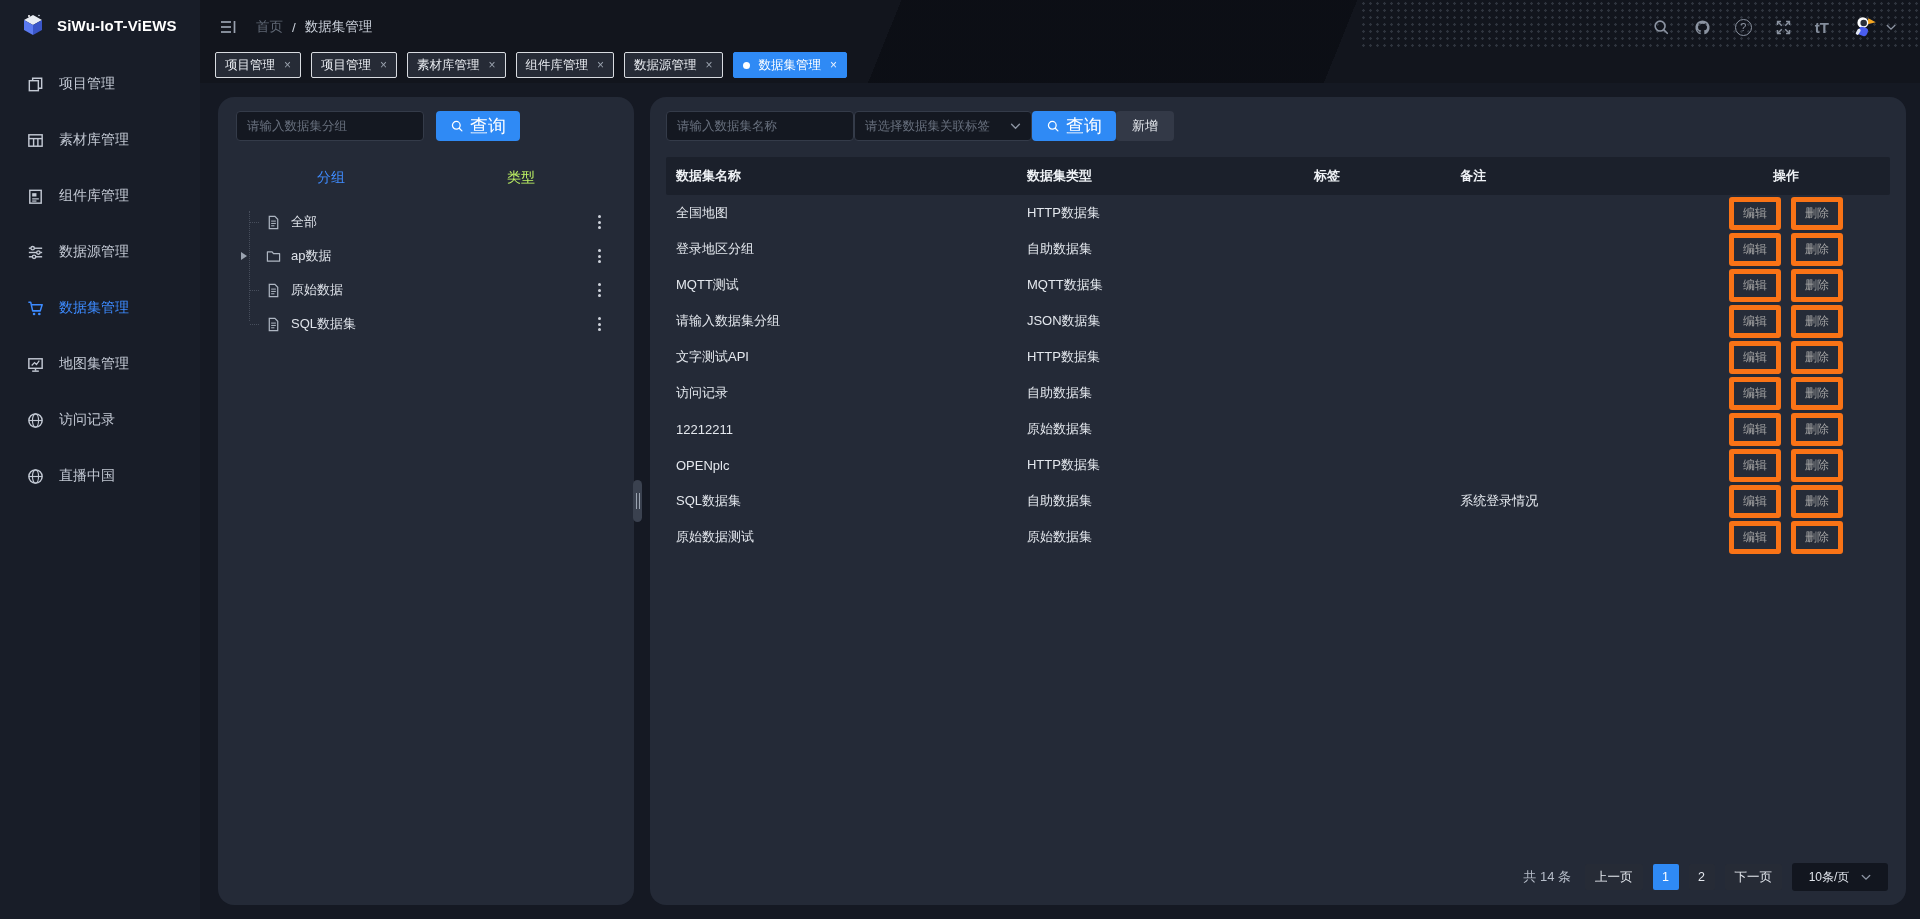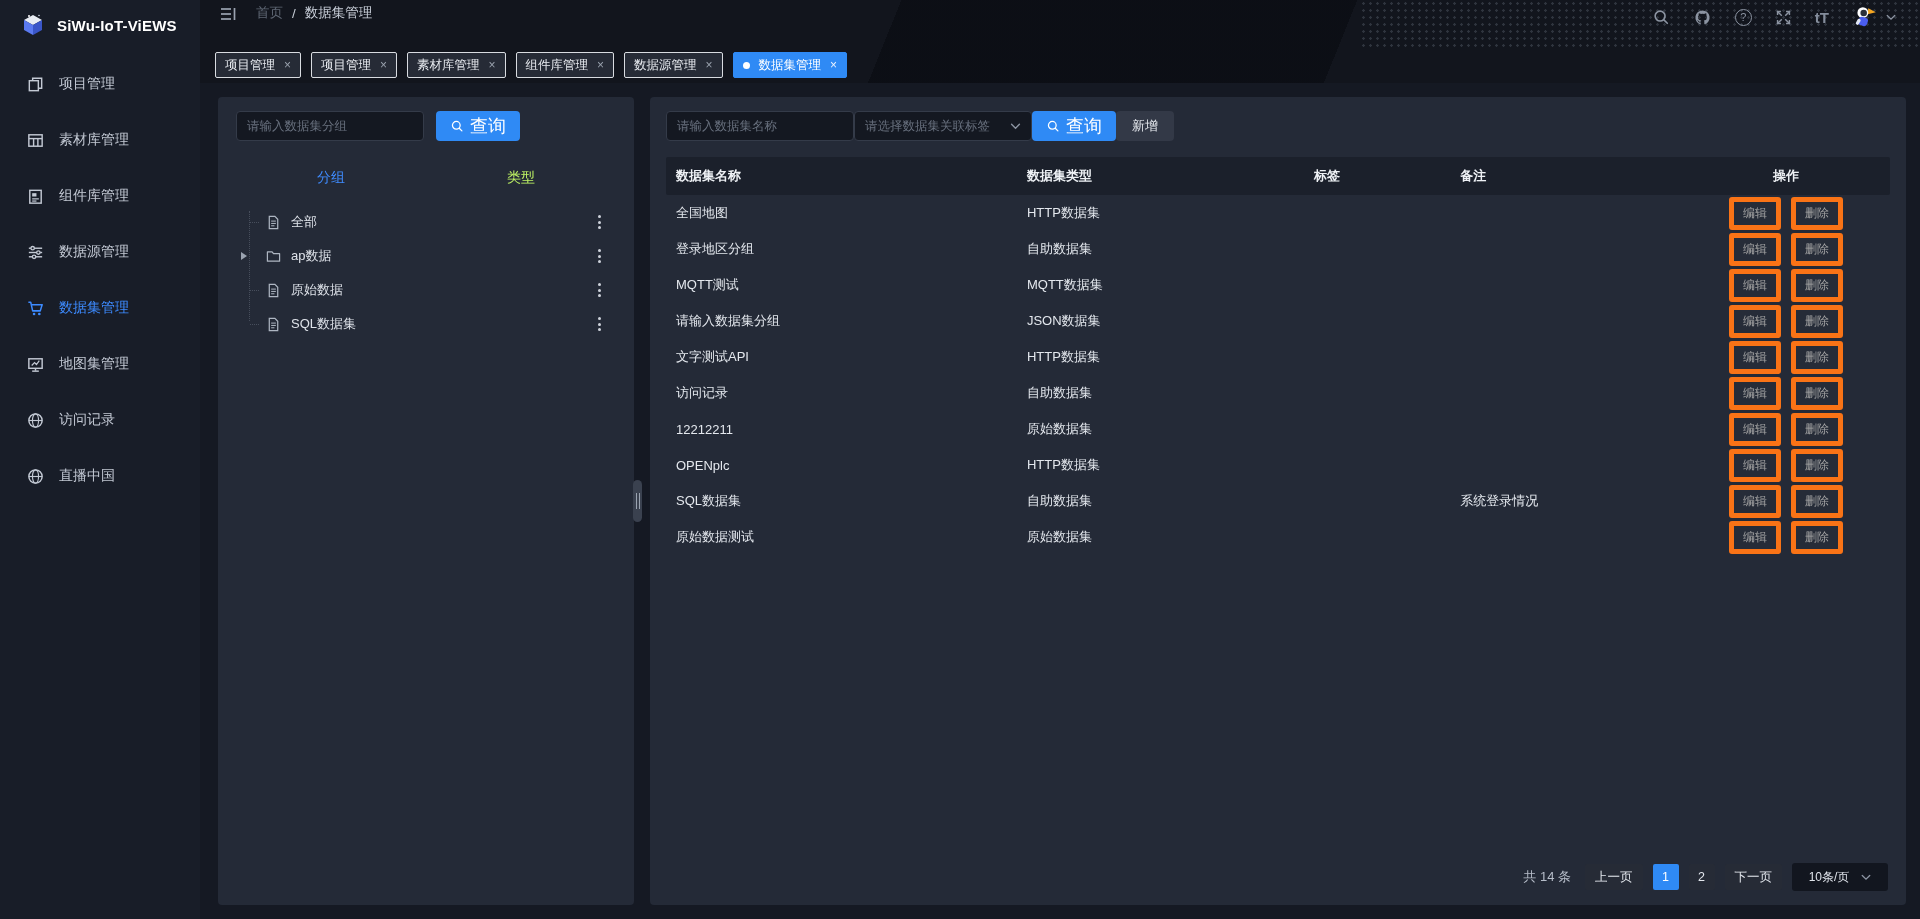--- a/index.html
+++ b/index.html
@@ -22,21 +22,21 @@
 
   
   .main { flex:1; display:flex; flex-direction:column; min-width:0; }
   .header-wrap { background:#12151d; position:relative; }
   .header-wrap::before { content:""; position:absolute; right:0; top:0; width:560px; height:50px;
     background-image: radial-gradient(rgba(165,175,195,.20) 1px, transparent 1.5px);
     background-size:7px 7px; pointer-events:none; }
   .header-wrap::after { content:""; position:absolute; inset:0;
     background:linear-gradient(112deg, transparent 40%, rgba(5,7,12,.45) 40%, rgba(5,7,12,.45) 66%, transparent 66%);
     pointer-events:none; }
-  .topbar { height:50px; display:flex; align-items:flex-start; padding:4px 24px 0 18px; position:relative; z-index:1; }
+  .topbar { height:50px; display:flex; align-items:center; padding:4px 24px 0 18px; position:relative; z-index:1; }
   .collapse-btn { color:#9aa2b0; margin-right:18px; cursor:pointer; display:flex; align-items:center; }
   .breadcrumb { display:flex; align-items:center; font-size:13.5px; white-space:nowrap; }
   .bc-home { color:#60macra;} 
   .bc-home { color:#5e6673; cursor:pointer; }
   .bc-sep { color:#c6ccd6; margin:0 9px; }
   .bc-cur { color:#c9cfd9; }
   .topbar-right { margin-left:auto; display:flex; align-items:center; gap:23px; color:#8b93a1; }
   .tb-icon { cursor:pointer; display:flex; align-items:center; justify-content:center; }
   .help-icon { width:17px; height:17px; border:1.4px solid #8b93a1; border-radius:50%;
     font-size:11px; line-height:1; color:#8b93a1; }
@@ -49,21 +49,21 @@
     background:#262b36; border:1px solid #d9dce1; border-radius:2px;
     color:#e8ebf0; font-size:12.5px; cursor:pointer; white-space:nowrap; }
   .tab .dot { display:none; width:7px; height:7px; border-radius:50%; background:#fff; }
   .tab .tab-close { color:#9aa2ae; font-size:12px; line-height:1; cursor:pointer; }
   .tab.active { background:#2f8af5; border-color:#2f8af5; color:#fff; }
   .tab.active .dot { display:block; }
   .tab.active .tab-close { color:#eaf2ff; }
 
   
   .content { flex:1; display:flex; gap:16px; padding:14px 14px 14px 18px; background:#151923; position:relative; min-height:0; }
-  .panel { background:#242a37; border-radius:4px; }
+  .panel { background:#242a37; border-radius:16px; }
 
   
   .left-panel { width:416px; flex-shrink:0; padding:14px 18px; position:relative; }
   .row { display:flex; align-items:center; }
   .input { background:#141821; border:1px solid #343b49; border-radius:4px; height:30px;
     padding:0 10px; font-size:12.5px; color:#dfe3ea; outline:none;
     font-family:"Liberation Sans","DejaVu Sans",sans-serif; }
   .input::placeholder { color:#68707e; }
   .btn-blue { background:#2f8af5; color:#fff; border:none; border-radius:4px; height:30px;
     padding:0 14px; font-size:18px; display:inline-flex; align-items:center; gap:6px;

